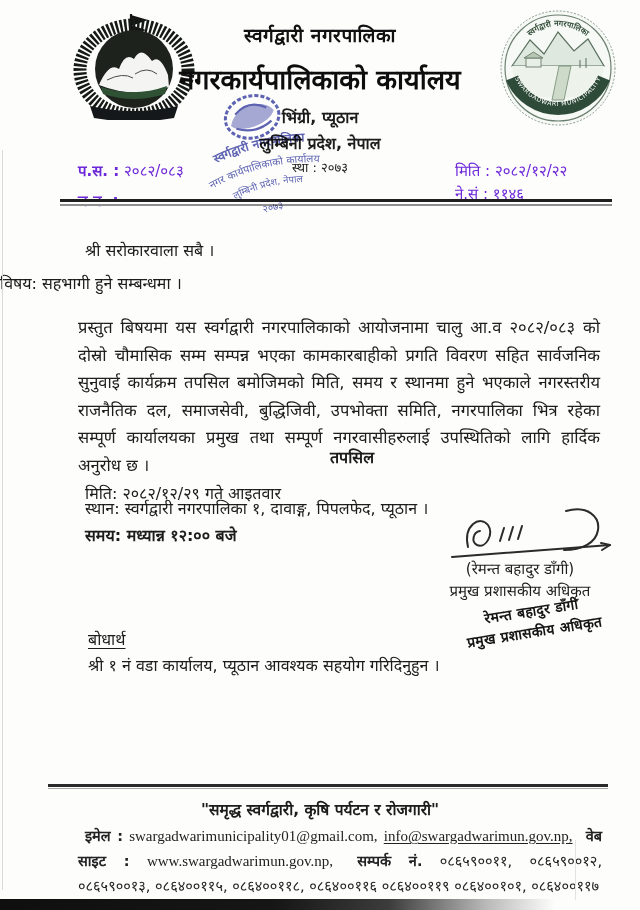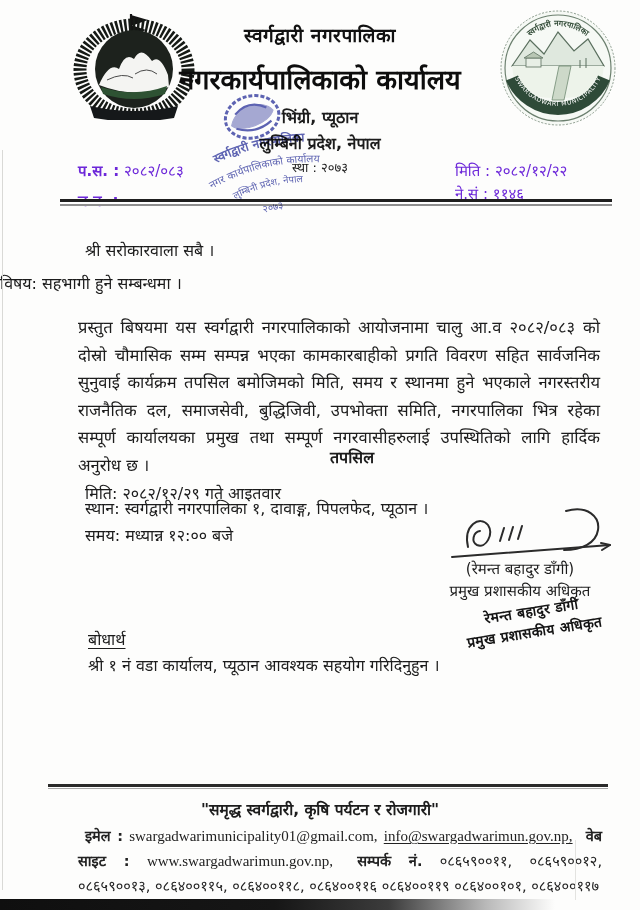--- a/index.html
+++ b/index.html
@@ -173,21 +173,21 @@
 
   <div class="abs rule-double"></div>
 
   <div class="abs addr">श्री सरोकारवाला सबै ।</div>
   <div class="abs subject">विषय: सहभागी हुने सम्बन्धमा ।</div>
   <div class="abs para">प्रस्तुत बिषयमा यस स्वर्गद्वारी नगरपालिकाको आयोजनामा चालु आ.व २०८२/०८३ को दोस्रो चौमासिक सम्म सम्पन्न भएका कामकारबाहीको प्रगति विवरण सहित सार्वजनिक सुनुवाई कार्यक्रम तपसिल बमोजिमको मिति, समय र स्थानमा हुने भएकाले नगरस्तरीय राजनैतिक दल, समाजसेवी, बुद्धिजिवी, उपभोक्ता समिति, नगरपालिका भित्र रहेका सम्पूर्ण कार्यालयका प्रमुख तथा सम्पूर्ण नगरवासीहरुलाई उपस्थितिको लागि हार्दिक अनुरोध छ ।</div>
 
   <div class="abs tapasil-h">तपसिल</div>
   <div class="abs detail" style="top:470px;margin-top:12px;">मिति: २०८२/१२/२९ गते आइतवार</div>
   <div class="abs detail" style="top:497px;">स्थान: स्वर्गद्वारी नगरपालिका १, दावाङ्ग, पिपलफेद, प्यूठान ।</div>
-  <div class="abs detail" style="top:524px;">समय: मध्यान्न १२:०० बजे</div>
+  <div class="abs detail" style="top:524px;font-weight:bold;">समय: मध्यान्न १२:०० बजे</div>
 
   <svg class="abs sig-svg" width="168" height="58" viewBox="0 0 168 58">
     <g stroke="#2b2b2b" stroke-width="2" fill="none" stroke-linecap="round">
       <path d="M20,42 C15,20 32,10 40,20 C46,29 38,44 29,40 C23,37 25,27 32,26"></path>
       <path d="M52,36 l4,-13 M61,35 l4,-13 M70,34 l4,-13"></path>
       <path d="M118,6 C140,0 152,12 150,25 C148,38 134,45 116,45"></path>
       <path d="M4,52 L162,40"></path>
       <path d="M162,40 l-9,-2 M162,40 l-8,5"></path>
     </g>
   </svg>

